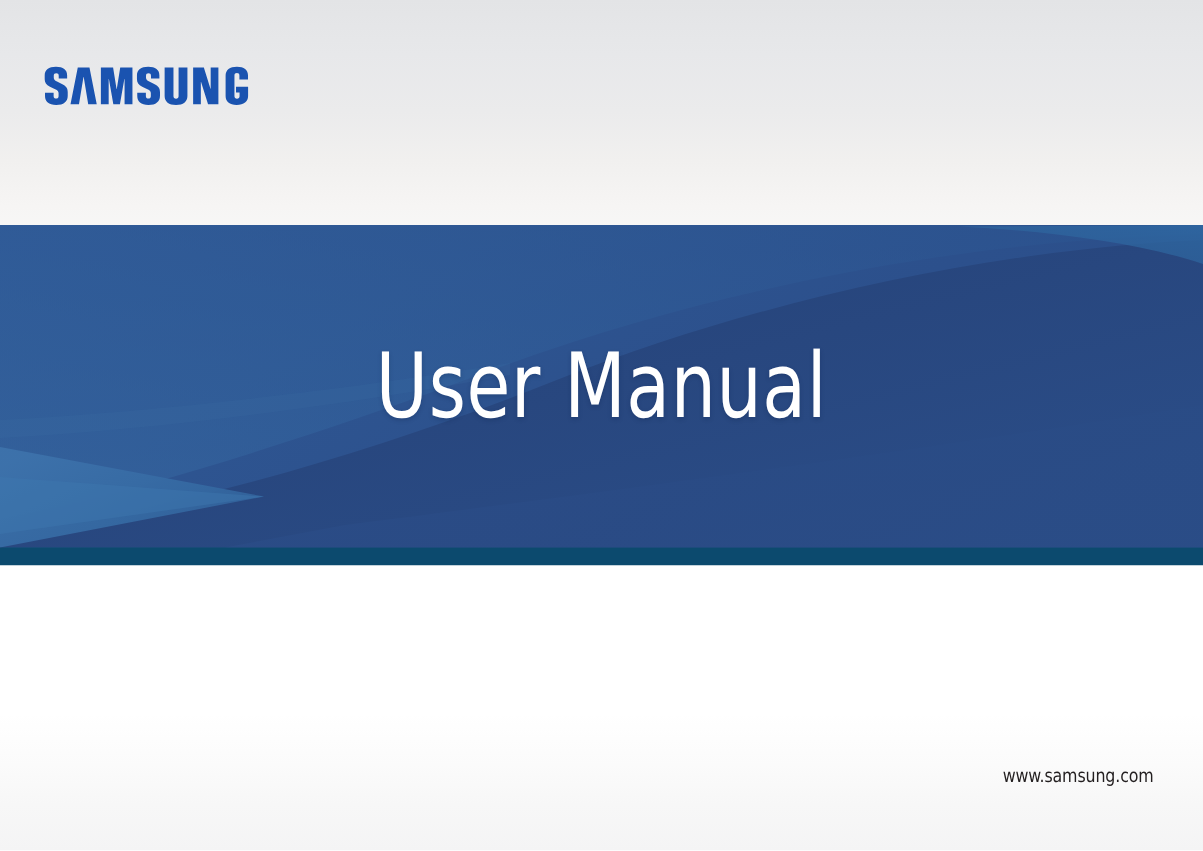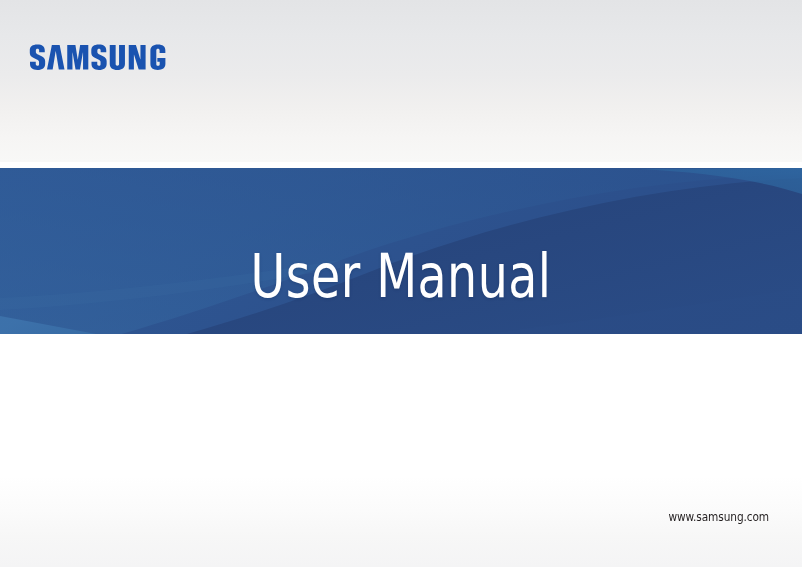--- a/index.html
+++ b/index.html
@@ -41,25 +41,25 @@
     top: 44px;
     width: 150px;
     height: 26px;
   }
   .samsung-logo svg { display:block; width:100%; height:100%; }
 
   
   .hero {
     position: absolute;
     left: 0;
-    top: 168px;
-    width: 802px;
-    height: 166px;
+    top: 150px;
+    width: 802px;
+    height: 227px;
     overflow: hidden;
-    background: #4d7c0f;
+    background: #0c4a6e;
   }
   .hero svg.hero-art {
     position:absolute;
     left:0; top:0;
     width: 802px;
     height: 215px;
     display:block;
   }
   .hero-title {
     position: absolute;

